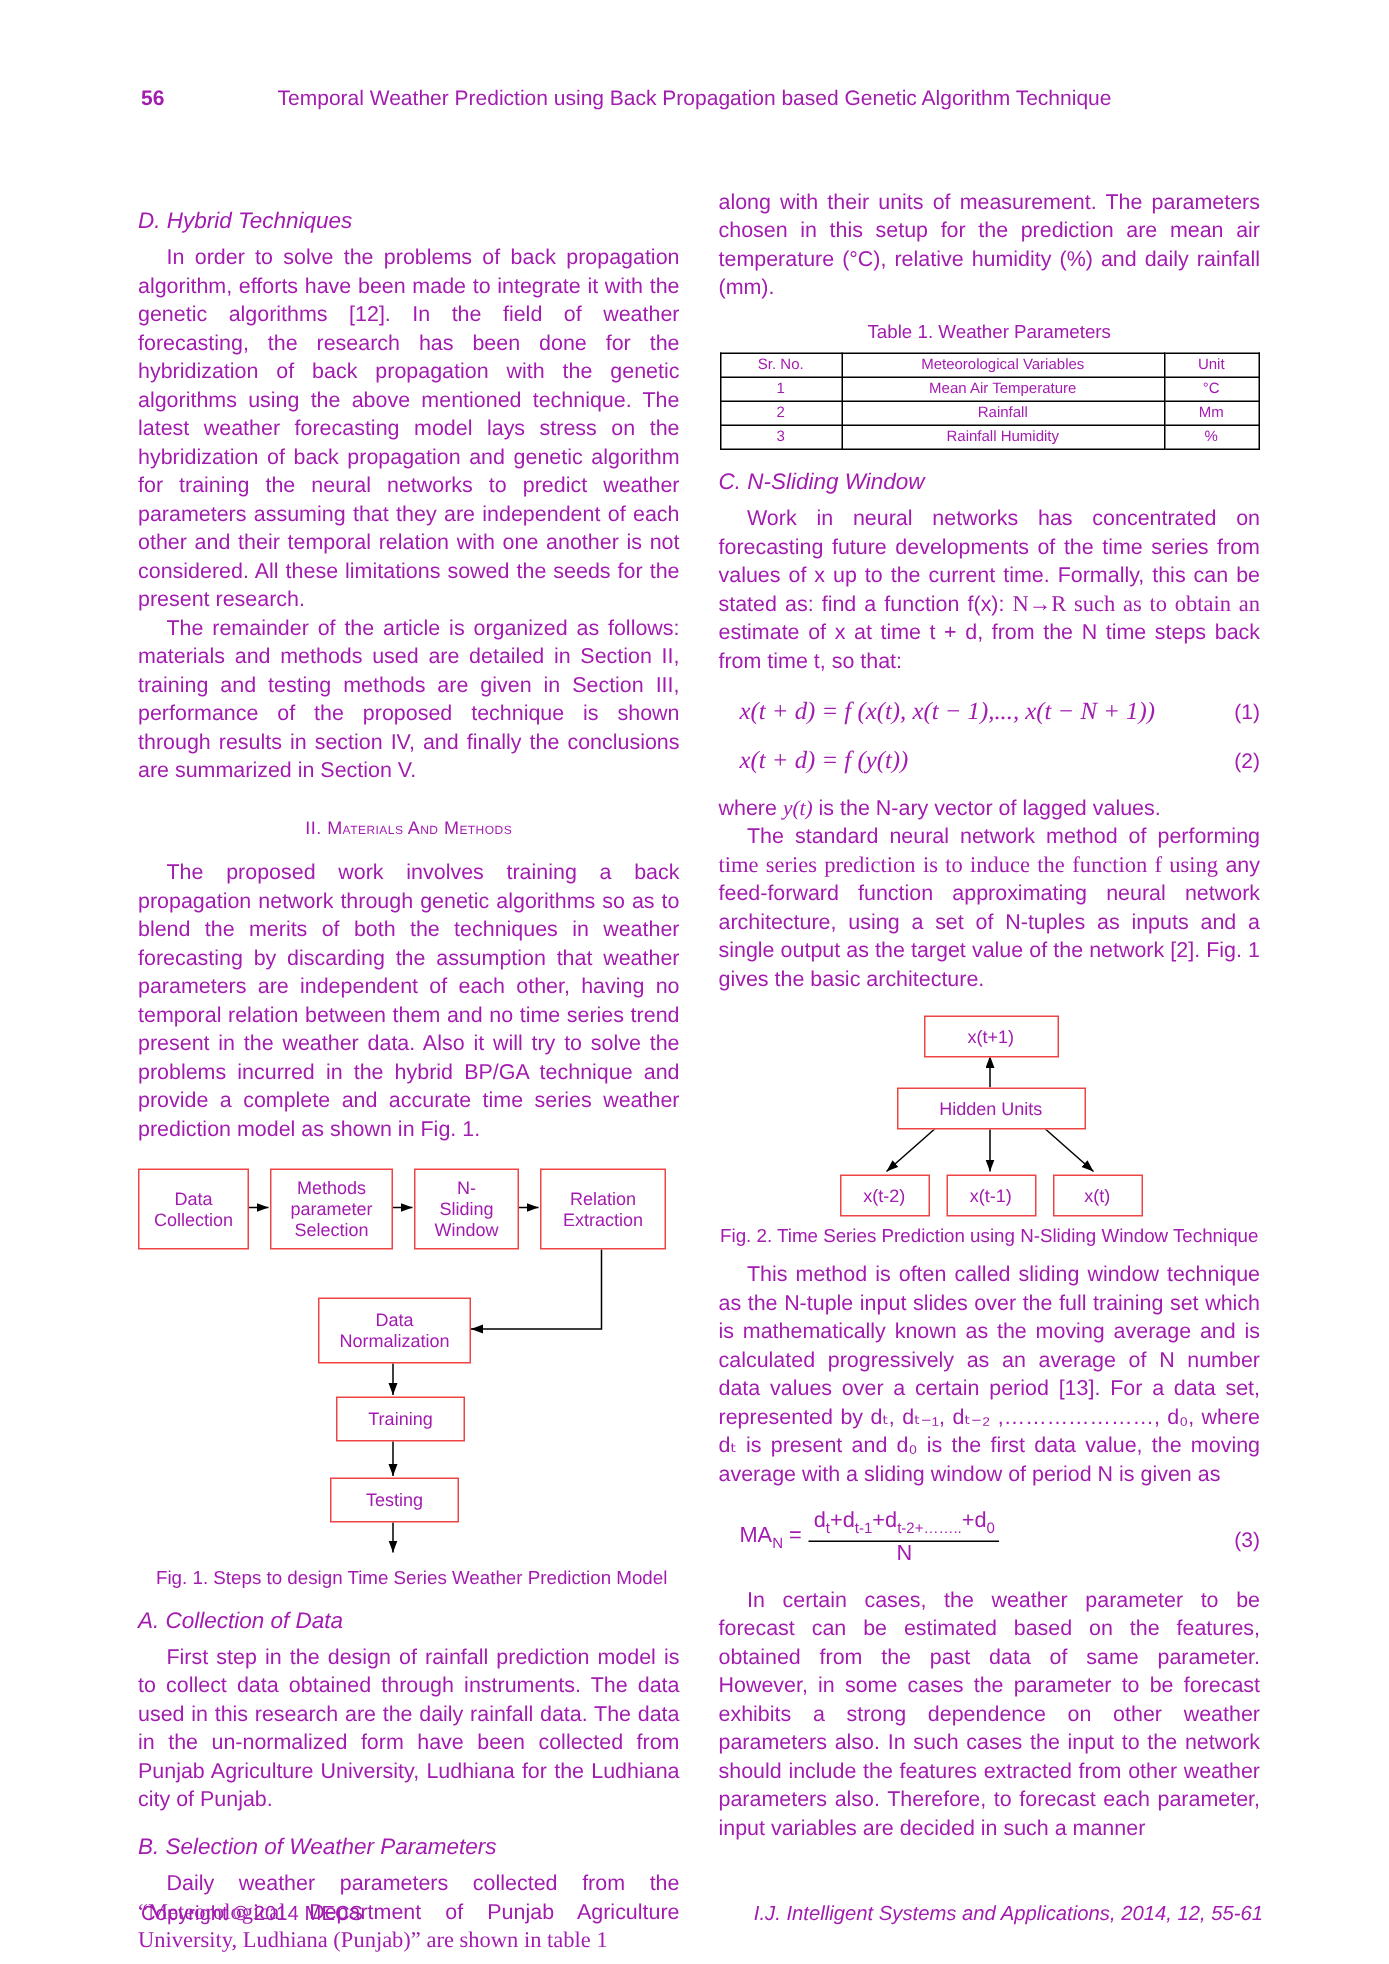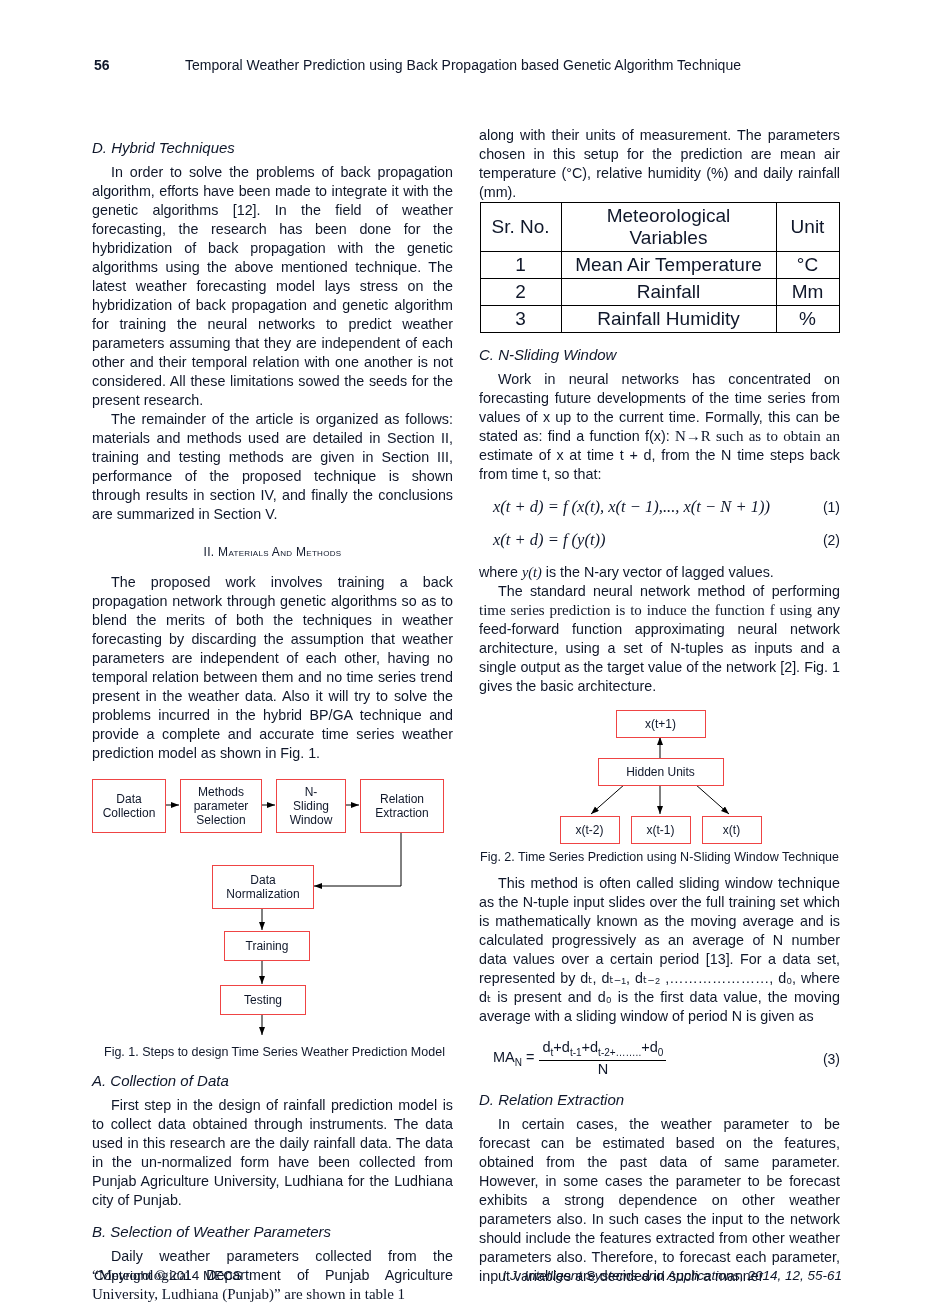--- a/index.html
+++ b/index.html
@@ -1,31 +1,31 @@
 <!DOCTYPE html>
 <html><head>
 <meta charset="utf-8">
 <style>
   html,body{margin:0;padding:0;background:#ffffff;}
-  .page{position:relative;width:926px;height:1309px;background:#fff;color:#0f172a;
+  .page{position:relative;width:926px;height:1309px;background:#fff;color:#a21caf;
         font-family:"Liberation Sans","DejaVu Sans",sans-serif;overflow:hidden;}
   .page-number{position:absolute;top:57px;left:94px;font-size:14px;font-weight:bold;}
   .running-title{position:absolute;top:57px;left:0;width:100%;text-align:center;font-size:14px;}
   .content{position:absolute;top:126px;left:92px;width:748px;display:flex;gap:26px;}
   .col{width:361px;flex:0 0 361px;}
   .p{font-size:14.3px;line-height:19px;text-align:justify;margin:0;}
   .indent{text-indent:19px;}
   .subheading{font-style:italic;font-weight:normal;font-size:15px;margin:13px 0 7px;}
   .center-heading{text-align:center;font-weight:normal;font-variant:small-caps;
         font-size:12px;letter-spacing:.3px;margin:21px 0 14px;}
   .serif{font-family:"Liberation Serif","DejaVu Serif",serif;font-size:15px;}
   .mi{font-family:"Liberation Serif","DejaVu Serif",serif;font-style:italic;}
 
   .tbl-caption{text-align:center;font-size:12.5px;margin:12px 0 7px;}
-  table.params{border-collapse:collapse;margin:0 auto 8px;font-size:19px;}
+  table.params{border-collapse:collapse;margin:0 auto 8px;font-size:10px;}
   table.params th,table.params td{border:1px solid #000;padding:2px 8px;text-align:center;font-weight:normal;}
   table.params th:nth-child(1),table.params td:nth-child(1){width:64px;}
   table.params th:nth-child(2),table.params td:nth-child(2){width:198px;}
   table.params th:nth-child(3),table.params td:nth-child(3){width:46px;}
 
   .figure{position:relative;}
   .fig1{width:360px;height:262px;margin:16px 0 2px 0;}
   .fig2{width:320px;height:136px;margin:14px auto 2px auto;}
   .figure svg{position:absolute;left:0;top:0;}
   .fbox{position:absolute;border:1px solid #ef4444;background:#fff;display:flex;align-items:center;
@@ -102,20 +102,21 @@
       <h3 class="subheading">A. Collection of Data</h3>
       <p class="p indent">First step in the design of rainfall prediction model is to collect data obtained through instruments. The data used in this research are the daily rainfall data. The data in the un-normalized form have been collected from Punjab Agriculture University, Ludhiana for the Ludhiana city of Punjab.</p>
 
       <h3 class="subheading">B. Selection of Weather Parameters</h3>
       <p class="p indent"><span>Daily weather parameters collected from the </span><span class="serif">“Meteorological </span><span>Department of Punjab Agriculture </span><span class="serif">University, Ludhiana (Punjab)” are shown in table 1</span></p>
     </div>
 
     <div class="col">
       <p class="p">along with their units of measurement. The parameters chosen in this setup for the prediction are mean air temperature (°C), relative humidity (%) and daily rainfall (mm).</p>
 
+      <div class="tbl-caption">Table 1. Weather Parameters</div>
       <table class="params">
         <thead>
           <tr>
             <th>Sr. No.</th>
             <th>Meteorological Variables</th>
             <th>Unit</th>
           </tr>
         </thead>
         <tbody>
           <tr>
@@ -180,21 +181,20 @@
         <span class="eq3-wrap">
             <span><span>MA</span><sub>N</sub><span> = </span></span>
             <span class="frac">
               <span class="num"><span>d</span><sub>t</sub><span>+d</span><sub>t-1</sub><span>+d</span><sub>t-2+……..</sub><span>+d</span><sub>0</sub></span>
               <span class="den">N</span>
             </span>
           </span>
         <span class="eq-num">(3)</span>
       </div>
 
-      <h3 class="subheading">D. Relation Extraction</h3>
       <p class="p indent">In certain cases, the weather parameter to be forecast can be estimated based on the features, obtained from the past data of same parameter. However, in some cases the parameter to be forecast exhibits a strong dependence on other weather parameters also. In such cases the input to the network should include the features extracted from other weather parameters also. Therefore, to forecast each parameter, input variables are decided in such a manner</p>
     </div>
   </div>
 
   <div class="footer">
     <span class="footer-left">Copyright © 2014 MECS</span>
     <span class="footer-right">I.J. Intelligent Systems and Applications, 2014, 12, 55-61</span>
   </div>
 
 </div>

